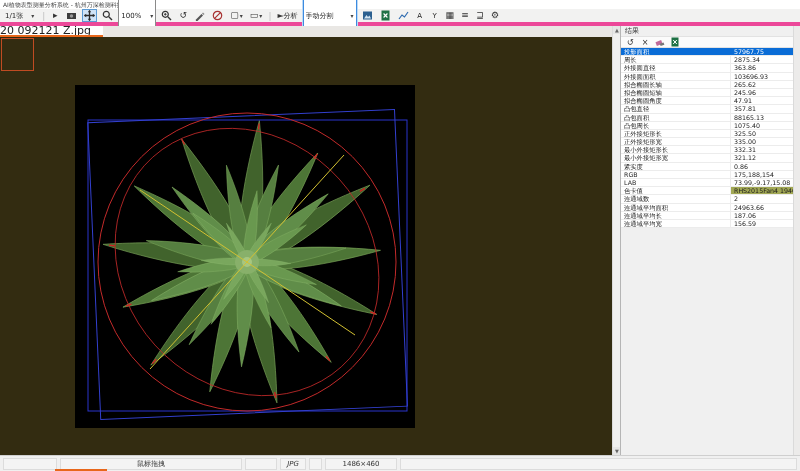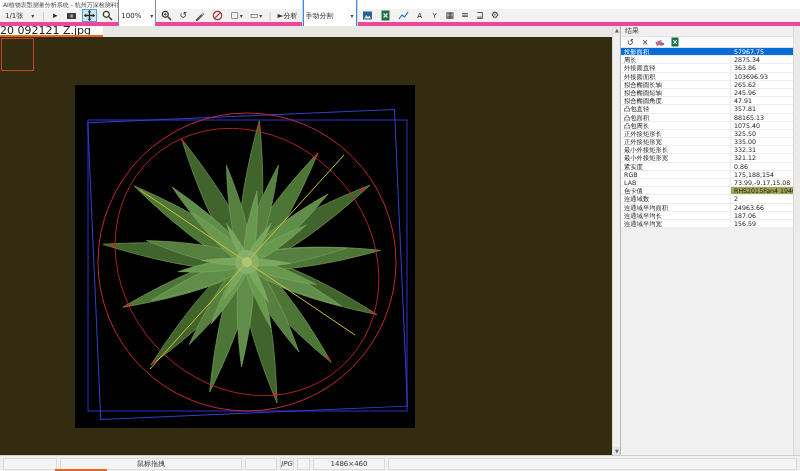--- a/index.html
+++ b/index.html
@@ -395,18 +395,18 @@
         <span class="c2">156.59</span>
       </div>
   </div>
   <div class="panel-scroll"></div>
 </div>
 
 <div class="statusbar">
   <span class="sb-cell" style="width:54px;"></span>
   <span class="sb-cell" style="width:182px;">鼠标拖拽</span>
   <span class="sb-cell" style="width:32px;"></span>
-  <span class="sb-cell" style="width:14px;font-style:italic;">JPG</span>
+  <span class="sb-cell" style="width:26px;font-style:italic;">JPG</span>
   <span class="sb-cell" style="width:13px;"></span>
   <span class="sb-cell" style="width:72px;">1486×460</span>
   <span class="sb-cell" style="flex:1;"></span>
 </div>
 <div class="orange-strip"></div>
 
 </body></html>

